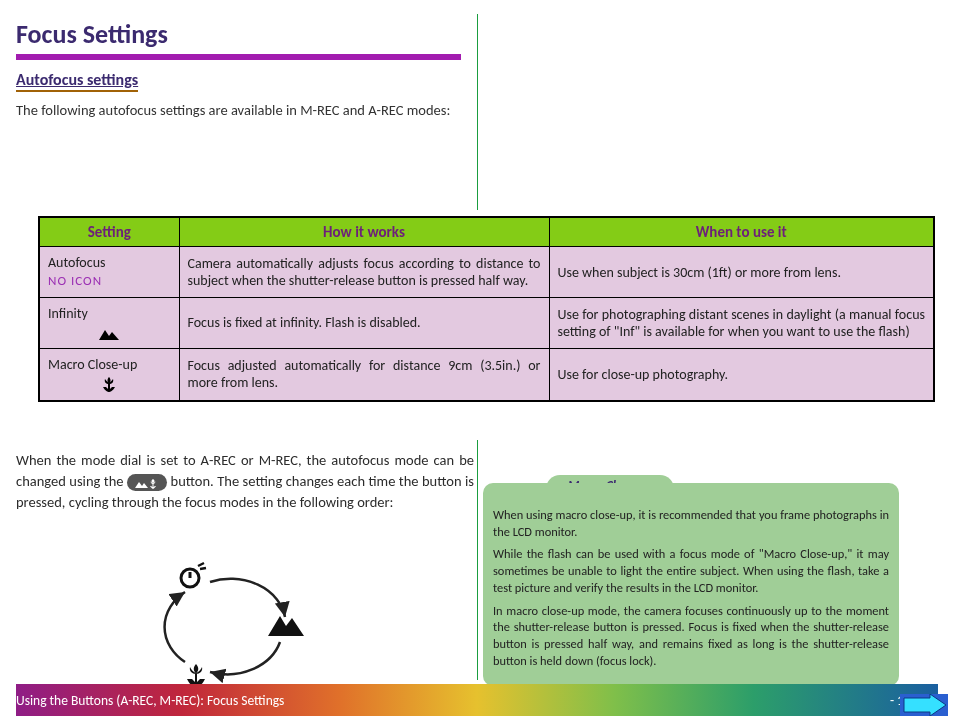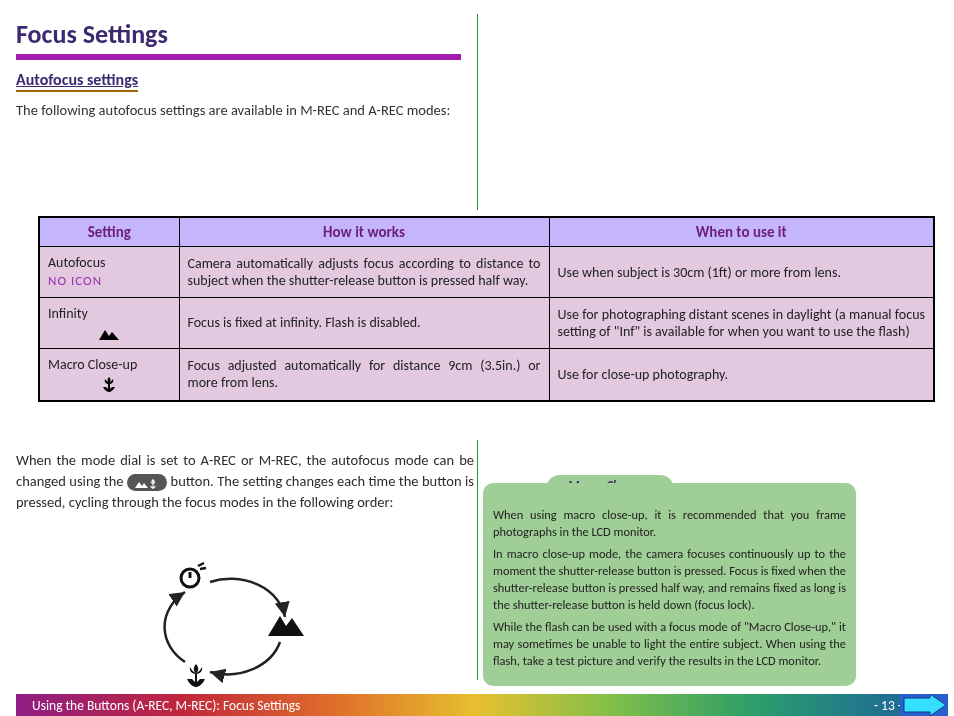--- a/index.html
+++ b/index.html
@@ -79,21 +79,21 @@
     left: 38px;
     top: 216px;
     width: 897px;
   }
   table.settings {
     width: 100%;
     border-collapse: collapse;
     border: 2px solid #000;
   }
   table.settings th {
-    background: #c4b5fd;
+    background: #84cc16;
     color: #6d1f7a;
     font-weight: 700;
     font-size: 15px;
     padding: 5px 8px;
     border: 1px solid #000;
     text-align: center;
   }
   table.settings td {
     background: #e3c9e0;
     border: 1px solid #000;
@@ -137,21 +137,21 @@
     top: 552px;
     width: 200px;
     height: 150px;
   }
 
   
   .callout {
     position: absolute;
     left: 483px;
     top: 483px;
-    width: 373px;
+    width: 416px;
     background: #a0ce97;
     border-radius: 10px;
     padding: 24px 10px 10px 10px;
     font-size: 12.4px;
     line-height: 1.35;
     color: #222;
     text-align: justify;
   }
   .callout p { margin-bottom: 6px; }
   .callout-tab {
@@ -165,28 +165,28 @@
     font-style: italic;
     font-weight: 700;
     color: #3b2a6f;
   }
 
   
   .footer {
     position: absolute;
     left: 16px;
     bottom: 0;
-    height: 22px;
+    height: 32px;
     width: 922px;
     background: linear-gradient(to right,
       #8f1d86 0%, #c0263b 18%, #e0702a 35%, #e6c12e 50%,
       #7fbf4a 65%, #2c9e6a 80%, #1a5fa0 100%);
     color: #fff;
     font-size: 13.5px;
-    padding: 2px 16px;
+    padding: 2px 0;
     display: flex;
     justify-content: space-between;
     align-items: center;
     gap: 8px;
   }
   .footer .page-num { margin-right: 20px; }
 
   .next-arrow {
     position: absolute;
     right: 6px;
@@ -286,22 +286,22 @@
 
       <g transform="translate(44,112)">
         <path d="M12 0 C9 3 9 7 12 9 C15 7 15 3 12 0 Z M6 3 C5 7 8 10 12 10 L12 9 C9 8 7 5 6 3 Z M18 3 C17 5 15 8 12 9 L12 10 C16 10 19 7 18 3 Z M11 10 L11 18 L8 15 L3 15 C6 22 11 23 12 23 C13 23 18 22 21 15 L16 15 L13 18 L13 10 Z" fill="#111"></path>
       </g>
     </svg>
   </div>
 
   <div class="callout-tab">Macro Close-up</div>
   <div class="callout">
     <p>When using macro close-up, it is recommended that you frame photographs in the LCD monitor.</p>
+    <p>While the flash can be used with a focus mode of "Macro Close-up," it may sometimes be unable to light the entire subject.  When using the flash, take a test picture and verify the results in the LCD monitor.</p>
     <p>In macro close-up mode, the camera focuses continuously up to the moment the shutter-release button is pressed.  Focus is fixed when the shutter-release button is pressed half way, and remains fixed as long is the shutter-release button is held down (focus lock).</p>
-    <p>While the flash can be used with a focus mode of "Macro Close-up," it may sometimes be unable to light the entire subject.  When using the flash, take a test picture and verify the results in the LCD monitor.</p>
   </div>
 
   <div class="footer">
     <span>Using the Buttons (A-REC, M-REC): Focus Settings</span>
     <span class="page-num">- 13 -</span>
   </div>
   <div class="next-arrow">
     <svg width="48" height="22" viewBox="0 0 48 22">
       <rect x="0" y="0" width="48" height="22" fill="#2a5fd0"></rect>
       <path d="M4 4 L30 4 L30 0 L46 11 L30 22 L30 18 L4 18 Z" fill="#35e0ff" stroke="#0b3a85" stroke-width="1"></path>

